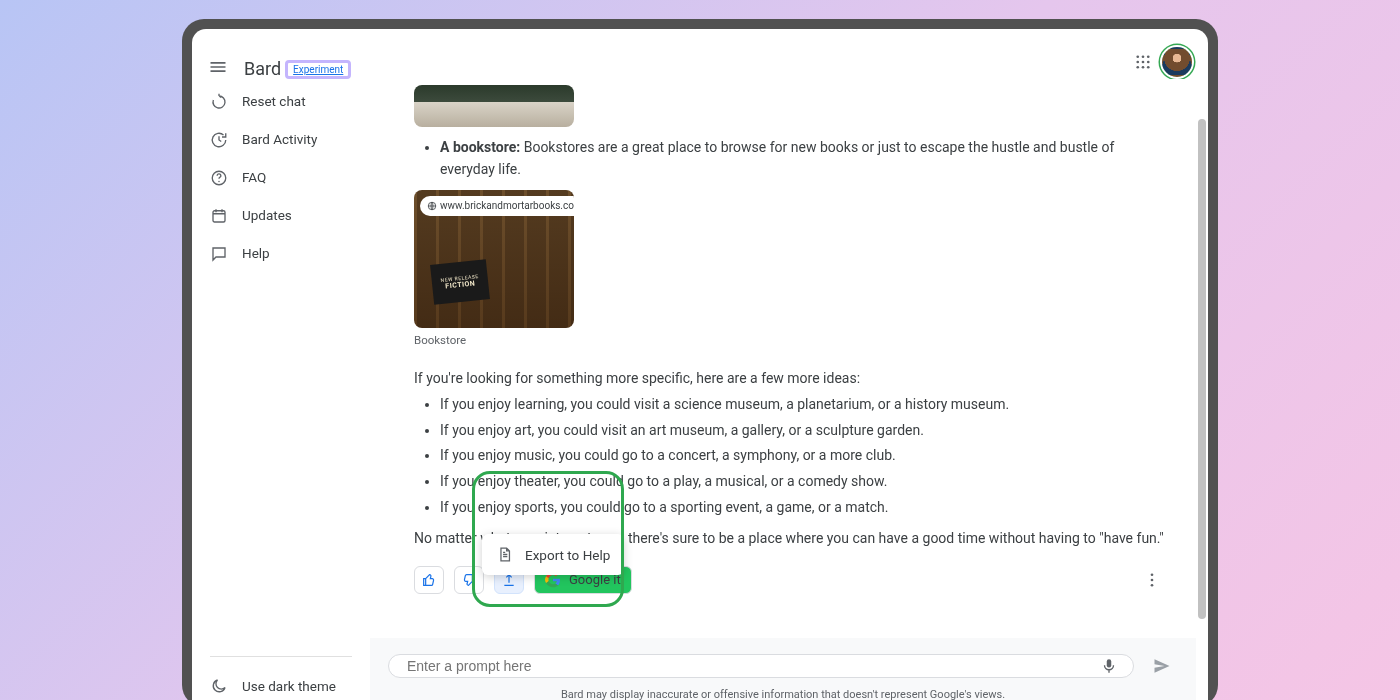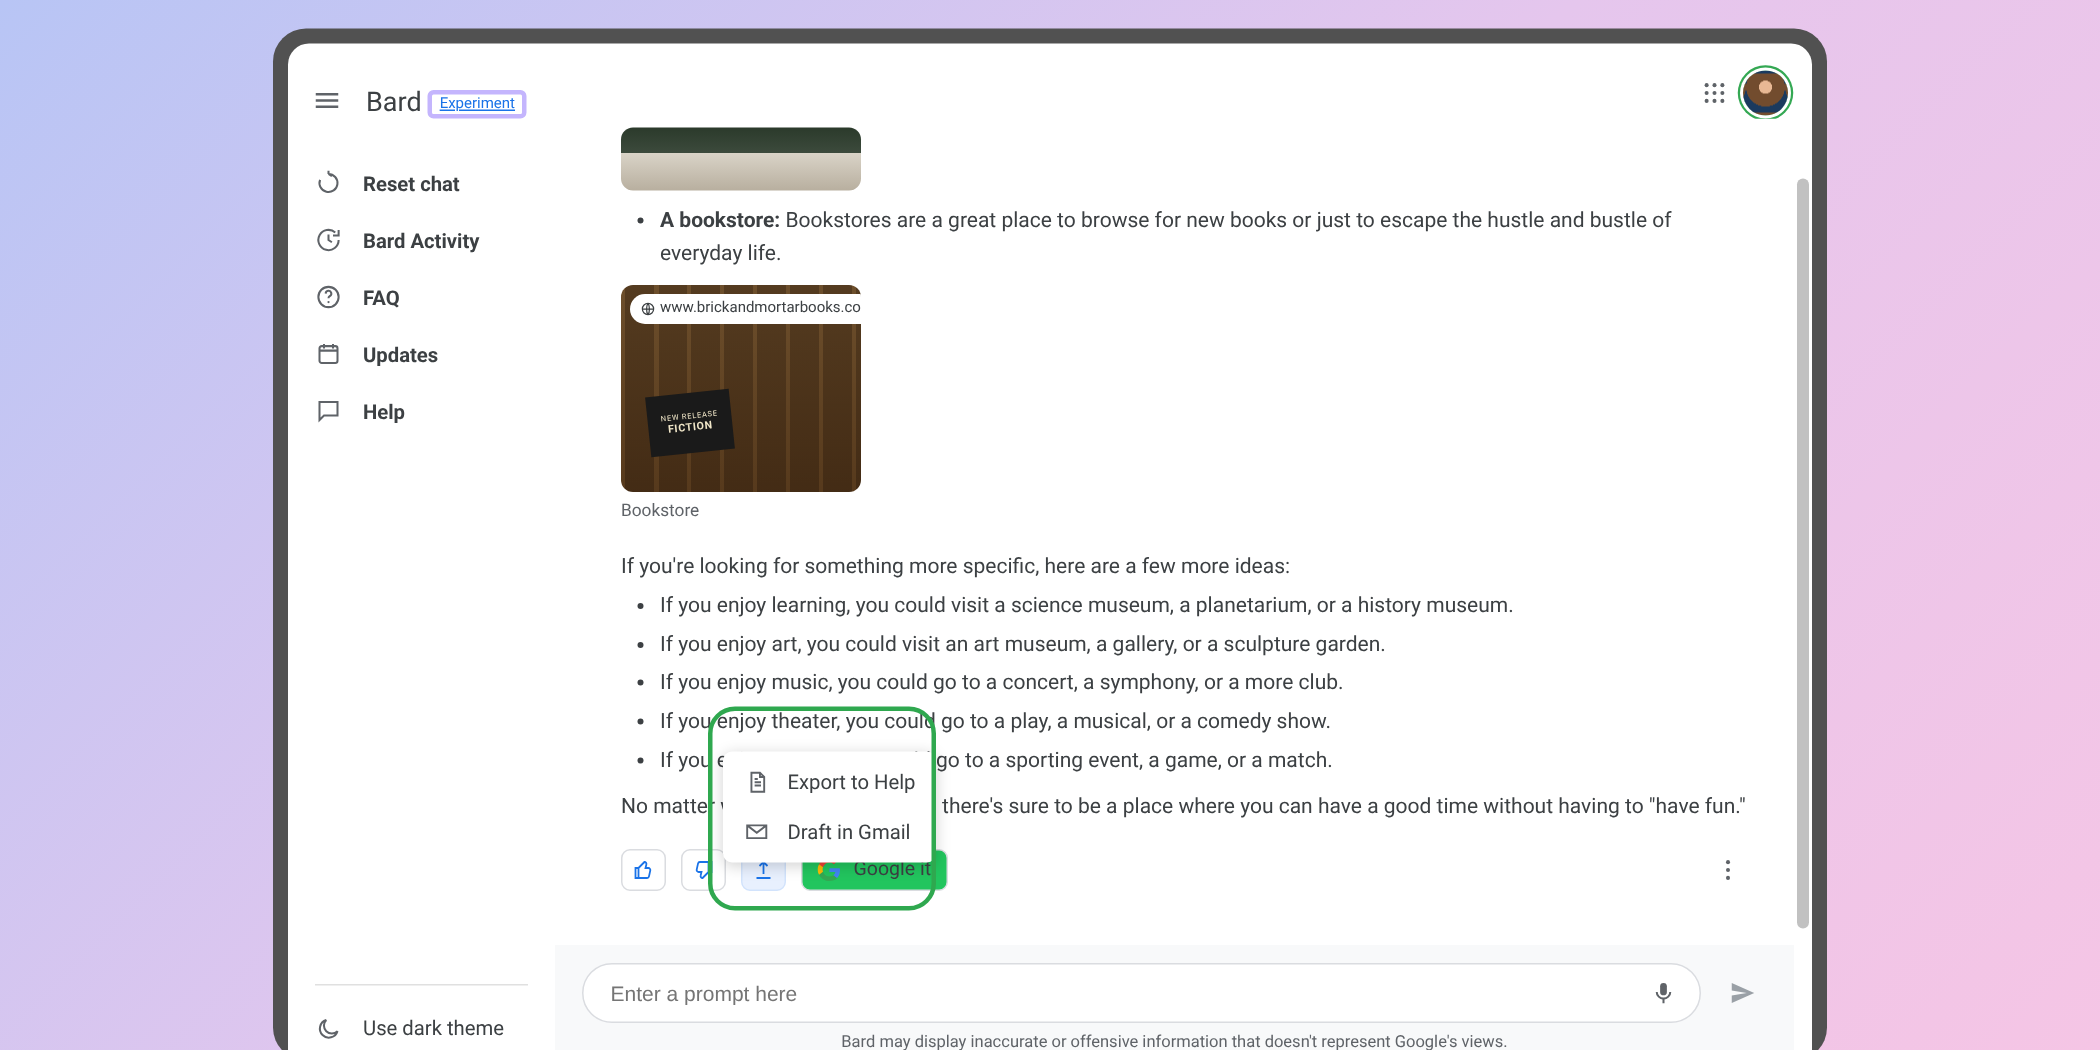--- a/index.html
+++ b/index.html
@@ -50,28 +50,27 @@
     box-shadow: 0 0 0 2px #fff, 0 0 0 3.5px #34a853;
     position: relative;
   }
   .main { flex:1; display:flex; overflow:hidden; }
   .sidebar {
     width: 178px; flex-shrink:0;
     display:flex; flex-direction:column;
     padding-top: 14px;
   }
   .side-item {
-    display:flex; align-items:flex-end;
+    display:flex; align-items:flex-start;
     height: 38px;
     padding: 0 18px;
     color:#3c4043; font-size:13.5px;
     cursor:pointer;
     border-radius: 0 20px 20px 0;
     gap: 14px;
-    font-weight: bold;
   }
   .side-item svg { width:18px; height:18px; color:#5f6368; }
   .side-spacer { flex:1; }
   .side-divider { height:1px; background:#e0e0e0; margin: 0 18px 8px 18px; }
   .dark-theme-row {
     display:flex; align-items:center; padding: 0 18px; font-size:13.5px; color:#3c4043; height: 42px; gap:14px; cursor:pointer;
   }
   .dark-theme-row svg { width:18px; height:18px; color:#5f6368;}
 
   .content {
@@ -156,21 +155,21 @@
     background:#f8f9fa;
     flex-shrink:0;
     position:relative;
     margin: 0 12px 0 0;
     border-radius: 0 0 0 0;
   }
   .composer {
     display:flex; align-items:center; gap:12px;
   }
   .input-pill {
-    flex:1; height:40px; border:1px solid #dadce0; border-radius:22px;
+    flex:1; height:24px; border:1px solid #dadce0; border-radius:22px;
     background:#fff; display:flex; align-items:center; padding: 0 10px 0 18px;
   }
   .input-pill input {
     flex:1; border:none; outline:none; font-size:14px; color:#3c4043; background:transparent;
   }
   .mic {width:28px;height:28px;display:flex;align-items:center;justify-content:center;cursor:pointer;}
   .mic svg{width:18px;height:18px;color:#5f6368;}
   .send {width:32px;height:32px;display:flex;align-items:center;justify-content:center;cursor:pointer;}
   .send svg{width:20px;height:20px;color:#9aa0a6;}
   .disclaimer {
@@ -345,26 +344,20 @@
           </div>
         </div>
 
         <div class="popover" style="left:112px; bottom:132px;">
           <div class="popover-item">
             <svg viewBox="0 0 24 24">
                 <path fill="none" stroke="currentColor" stroke-width="1.8" d="M7 3h8l4 4v14H7zM15 3v4h4M10 12h6m-6 3h6m-6-6h3"></path>
               </svg>
             <span>Export to Help</span>
           </div>
-          <div class="popover-item">
-            <svg viewBox="0 0 24 24">
-                <path fill="none" stroke="currentColor" stroke-width="1.8" d="M3 6h18v12H3zM3 6l9 7 9-7"></path>
-              </svg>
-            <span>Draft in Gmail</span>
-          </div>
         </div>
 
         <div class="highlight-ring" style="left:102px; bottom:100px; width:152px; height:136px;"></div>
 
         <div class="scrollbar-thumb"></div>
 
         <div class="composer-wrap">
           <div class="composer">
             <div class="input-pill">
               <input type="text" placeholder="Enter a prompt here" style="">

